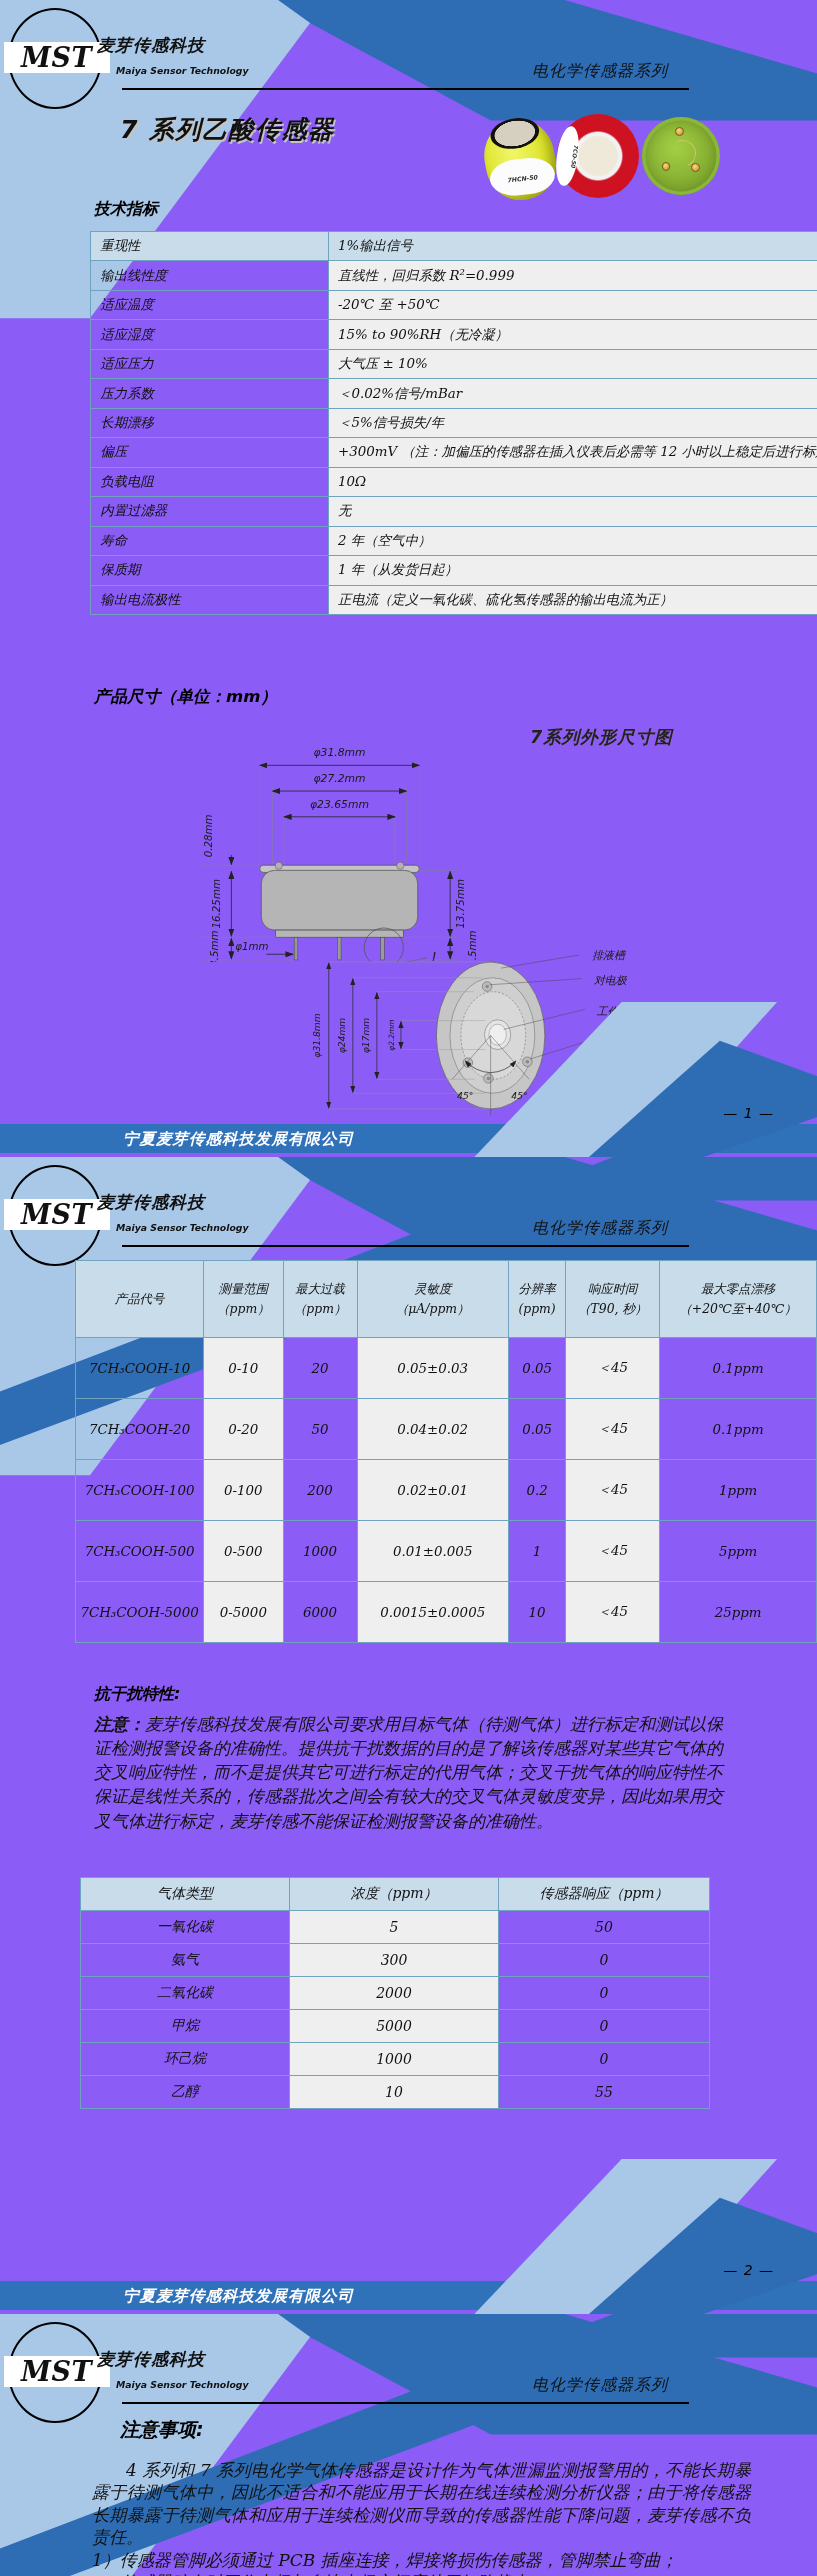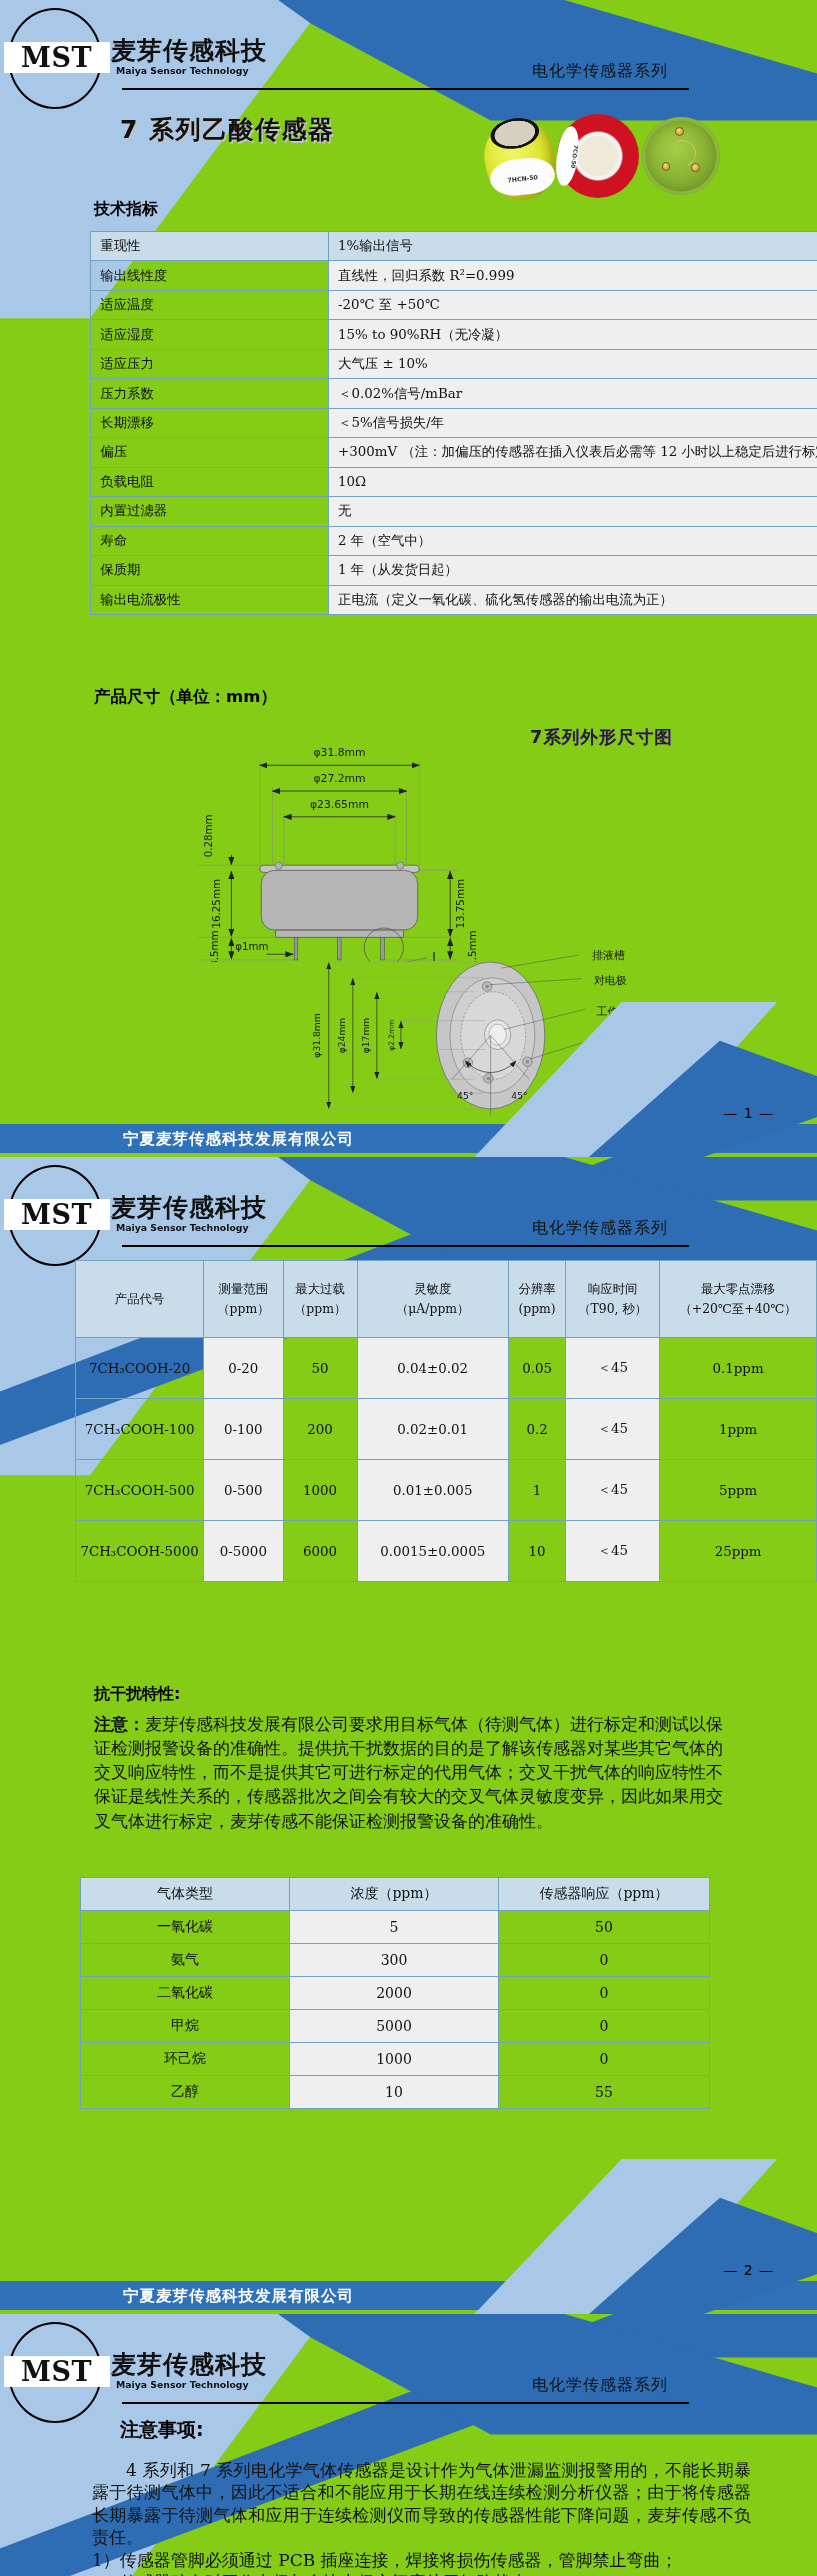--- a/index.html
+++ b/index.html
@@ -1,31 +1,31 @@
 <!DOCTYPE html>
 <html style="font-size:8.2px"><head>
 <meta charset="utf-8">
 <style>
   * { margin:0; padding:0; box-sizing:border-box; }
   body { width:818px; font-family:"DejaVu Sans", sans-serif; background:#fff; color:#111; }
-  .page { position:relative; width:818px; height:1157px; background:#84cc16; overflow:hidden; }
+  .page { position:relative; width:818px; height:1157px; background:#8b5cf6; overflow:hidden;font-style:italic; }
 
   
   .hdr-deco { position:absolute; top:0; left:0; width:818px; height:335px; pointer-events:none; }
   .hd-light { position:absolute; top:0; left:0; width:100%; height:100%;
     background:#a9c8e8; clip-path:polygon(0 0, 40% 0, 11% 95%, 0 95%); }
   .hd-dark  { position:absolute; top:0; left:0; width:100%; height:100%;
     background:#2e6db4; clip-path:polygon(34% 0, 69% 0, 100% 22%, 100% 36%, 60% 36%, 38% 7%); }
   .hd-xdark { position:absolute; top:0; left:0; width:100%; height:100%;
     background:#2e6db4; clip-path:polygon(0 86%, 0 70%, 75% 0, 100% 0, 100% 13%, 80% 13%); }
   .logo { position:absolute; left:7.7px; top:7.7px; width:94px; height:101px;
     border:2.6px solid #000; border-radius:50%; }
   .logo-text { position:absolute; left:-6.2px; top:32px; width:106px; text-align:center;
     background:#fff; font-family:"DejaVu Serif", serif; font-weight:bold; font-size:27px; line-height:31px; letter-spacing:0.5px; }
-  .brand-cn { position:absolute; left:111px; top:34px; font-size:25px; font-weight:bold; letter-spacing:1px; }
+  .brand-cn { position:absolute; left:97px; top:34px; font-size:17px; font-weight:bold; letter-spacing:1px; }
   .brand-en { position:absolute; left:116px; top:65px; font-size:9.3px; font-weight:bold; }
   .series   { position:absolute; left:532px; top:61px; font-size:16px; letter-spacing:1px; }
   .hdr-rule { position:absolute; left:122px; top:88px; width:567px; height:2.1px; background:#000; }
 
   
   .footer-band { position:absolute; left:0; bottom:4.1px; width:100%; height:29px; background:#2f72ba; z-index:2; }
   .footer-company { position:absolute; left:123px; top:5.2px; color:#fff; font-size:15.5px; font-weight:bold; letter-spacing:1px; }
   .f-sweep { position:absolute; left:0; bottom:0; width:100%; height:155px; pointer-events:none; z-index:3; }
   .fs-light { position:absolute; inset:0; background:#a9c8e8;
     clip-path:polygon(58% 100%, 76% 0, 95% 0, 78% 100%); }
@@ -354,20 +354,29 @@
       <td class="hl">灵敏度
 （μA/ppm）</td>
       <td class="hl">分辨率
 (ppm)</td>
       <td class="hl">响应时间
 （T90, 秒）</td>
       <td class="hl">最大零点漂移
 （+20℃至+40℃）</td>
     </tr>
     <tr>
+      <td>7CH₃COOH-10</td>
+      <td class="g">0-10</td>
+      <td>20</td>
+      <td class="g">0.05±0.03</td>
+      <td>0.05</td>
+      <td class="g">＜45</td>
+      <td>0.1ppm</td>
+    </tr>
+    <tr>
       <td>7CH₃COOH-20</td>
       <td class="g">0-20</td>
       <td>50</td>
       <td class="g">0.04±0.02</td>
       <td>0.05</td>
       <td class="g">＜45</td>
       <td>0.1ppm</td>
     </tr>
     <tr>
       <td>7CH₃COOH-100</td>

